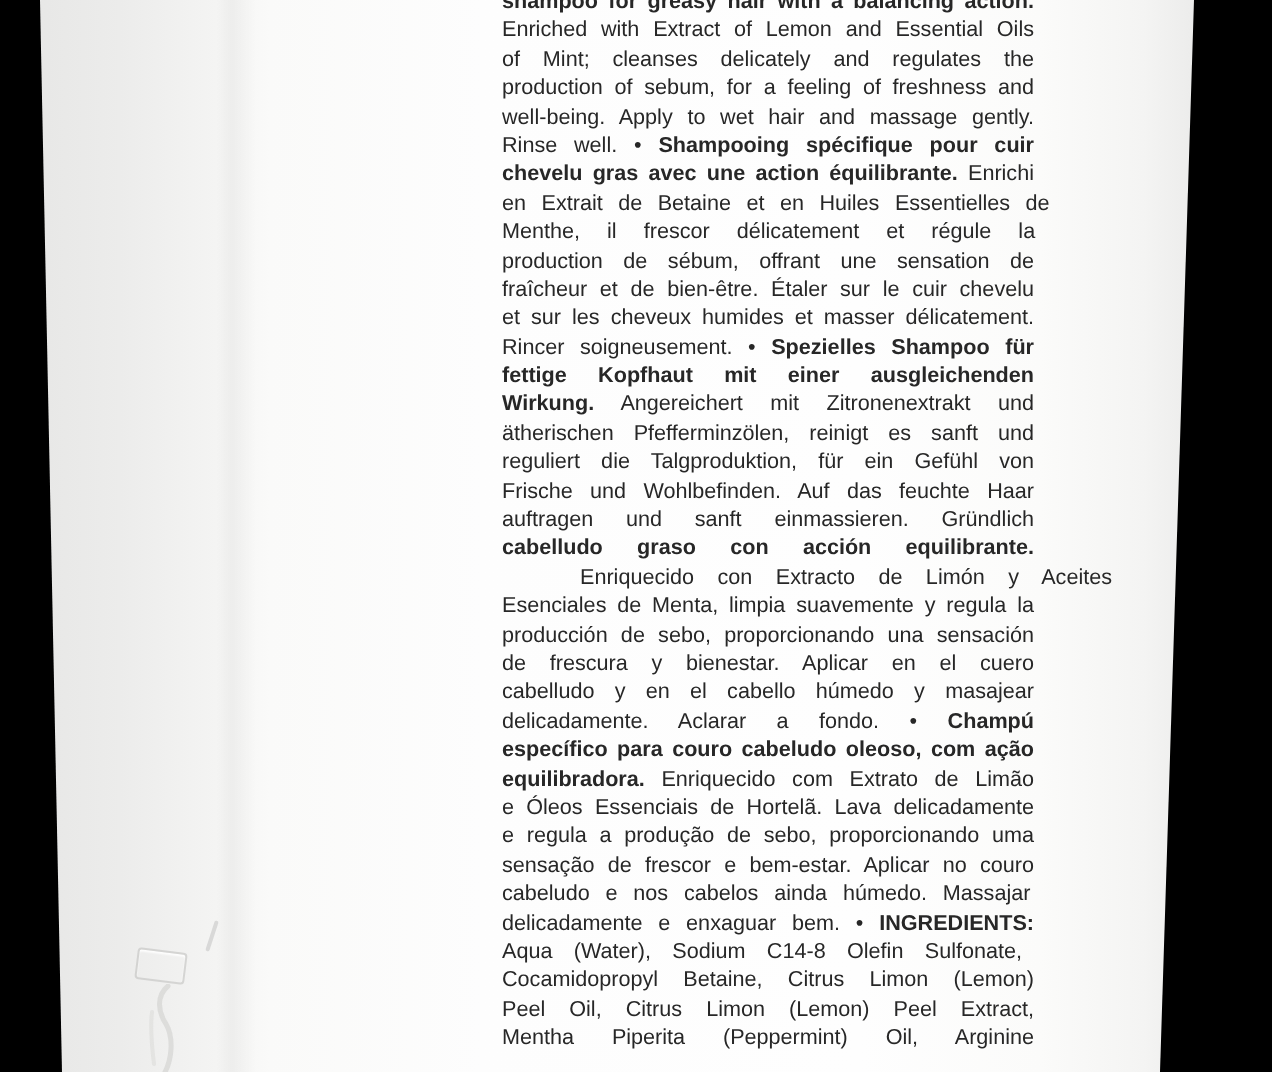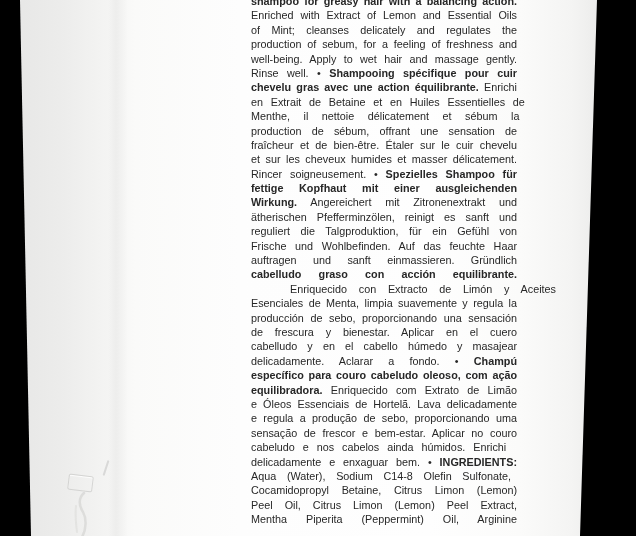--- a/index.html
+++ b/index.html
@@ -87,21 +87,21 @@
     <div class="emboss-nick"></div>
     <div class="label-text">
         <div class="label-line" style="word-spacing: 2.17411px;"><span class="seg bold">shampoo for greasy hair with a balancing action.</span></div>
         <div class="label-line" style="word-spacing: 3.87723px;"><span class="seg">Enriched with Extract of Lemon and Essential Oils</span></div>
         <div class="label-line" style="word-spacing: 8.42188px;"><span class="seg">of Mint; cleanses delicately and regulates the</span></div>
         <div class="label-line" style="word-spacing: 2.86523px;"><span class="seg">production of sebum, for a feeling of freshness and</span></div>
         <div class="label-line" style="word-spacing: 4.33259px;"><span class="seg">well-being. Apply to wet hair and massage gently.</span></div>
         <div class="label-line" style="word-spacing: 5.40625px;"><span class="seg">Rinse well. • </span><span class="seg bold">Shampooing spécifique pour cuir</span></div>
         <div class="label-line" style="word-spacing: 2.1276px; text-align: right;"><span class="seg bold">chevelu gras avec une action équilibrante.</span><span class="seg"> Enrichi</span></div>
         <div class="label-line" style="word-spacing: 4.74219px;"><span class="seg">en Extrait de Betaine et en Huiles Essentielles de</span></div>
-        <div class="label-line" style="word-spacing: 10.5208px;"><span class="seg">Menthe, il nettoie délicatement et sébum la</span></div>
+        <div class="label-line" style="word-spacing: 10.5208px;"><span class="seg">Menthe, il frescor délicatement et régule la</span></div>
         <div class="label-line" style="word-spacing: 7.25px;"><span class="seg">production de sébum, offrant une sensation de</span></div>
         <div class="label-line" style="word-spacing: 3.31836px;"><span class="seg">fraîcheur et de bien-être. Étaler sur le cuir chevelu</span></div>
         <div class="label-line" style="word-spacing: 2.5067px;"><span class="seg">et sur les cheveux humides et masser délicatement.</span></div>
         <div class="label-line" style="word-spacing: 4.79688px;"><span class="seg">Rincer soigneusement. • </span><span class="seg bold">Spezielles Shampoo für</span></div>
         <div class="label-line" style="word-spacing: 12.6562px;"><span class="seg bold">fettige Kopfhaut mit einer ausgleichenden</span></div>
         <div class="label-line" style="word-spacing: 10.7148px;"><span class="seg bold">Wirkung.</span><span class="seg"> Angereichert mit Zitronenextrakt und</span></div>
         <div class="label-line" style="word-spacing: 7.025px;"><span class="seg">ätherischen Pfefferminzölen, reinigt es sanft und</span></div>
         <div class="label-line" style="word-spacing: 7.55469px;"><span class="seg">reguliert die Talgproduktion, für ein Gefühl von</span></div>
         <div class="label-line" style="word-spacing: 5.65365px;"><span class="seg">Frische und Wohlbefinden. Auf das feuchte Haar</span></div>
         <div class="label-line" style="word-spacing: 13.3828px;"><span class="seg">auftragen und sanft einmassieren. Gründlich</span></div>
@@ -110,21 +110,21 @@
         <div class="label-line" style="word-spacing: 2.41964px;"><span class="seg">Esenciales de Menta, limpia suavemente y regula la</span></div>
         <div class="label-line" style="word-spacing: 3.61563px;"><span class="seg">producción de sebo, proporcionando una sensación</span></div>
         <div class="label-line" style="word-spacing: 8.84821px;"><span class="seg">de frescura y bienestar. Aplicar en el cuero</span></div>
         <div class="label-line" style="word-spacing: 7.1317px;"><span class="seg">cabelludo y en el cabello húmedo y masajear</span></div>
         <div class="label-line" style="word-spacing: 12.2312px;"><span class="seg">delicadamente. Aclarar a fondo. • </span><span class="seg bold">Champú</span></div>
         <div class="label-line" style="word-spacing: 1.73177px;"><span class="seg bold">específico para couro cabeludo oleoso, com ação</span></div>
         <div class="label-line" style="word-spacing: 5.30938px;"><span class="seg bold">equilibradora.</span><span class="seg"> Enriquecido com Extrato de Limão</span></div>
         <div class="label-line" style="word-spacing: 3.11979px;"><span class="seg">e Óleos Essenciais de Hortelã. Lava delicadamente</span></div>
         <div class="label-line" style="word-spacing: 3.35491px;"><span class="seg">e regula a produção de sebo, proporcionando uma</span></div>
         <div class="label-line" style="word-spacing: 3.6183px;"><span class="seg">sensação de frescor e bem-estar. Aplicar no couro</span></div>
-        <div class="label-line" style="word-spacing: 4.91927px;"><span class="seg">cabeludo e nos cabelos ainda húmidos. Enrichi</span></div>
+        <div class="label-line" style="word-spacing: 4.91927px;"><span class="seg">cabeludo e nos cabelos ainda húmedo. Massajar</span></div>
         <div class="label-line" style="word-spacing: 4.9125px;"><span class="seg">delicadamente e enxaguar bem. • </span><span class="seg bold">INGREDIENTS:</span></div>
         <div class="label-line" style="word-spacing: 7.66875px;"><span class="seg">Aqua (Water), Sodium C14-8 Olefin Sulfonate,</span></div>
         <div class="label-line" style="word-spacing: 9.64062px;"><span class="seg">Cocamidopropyl Betaine, Citrus Limon (Lemon)</span></div>
         <div class="label-line" style="word-spacing: 9.02865px;"><span class="seg">Peel Oil, Citrus Limon (Lemon) Peel Extract,</span></div>
         <div class="label-line" style="word-spacing: 15.9375px;"><span class="seg">Mentha Piperita (Peppermint) Oil, Arginine</span></div>
       </div>
   </div>
 </div>
 
 </body></html>

